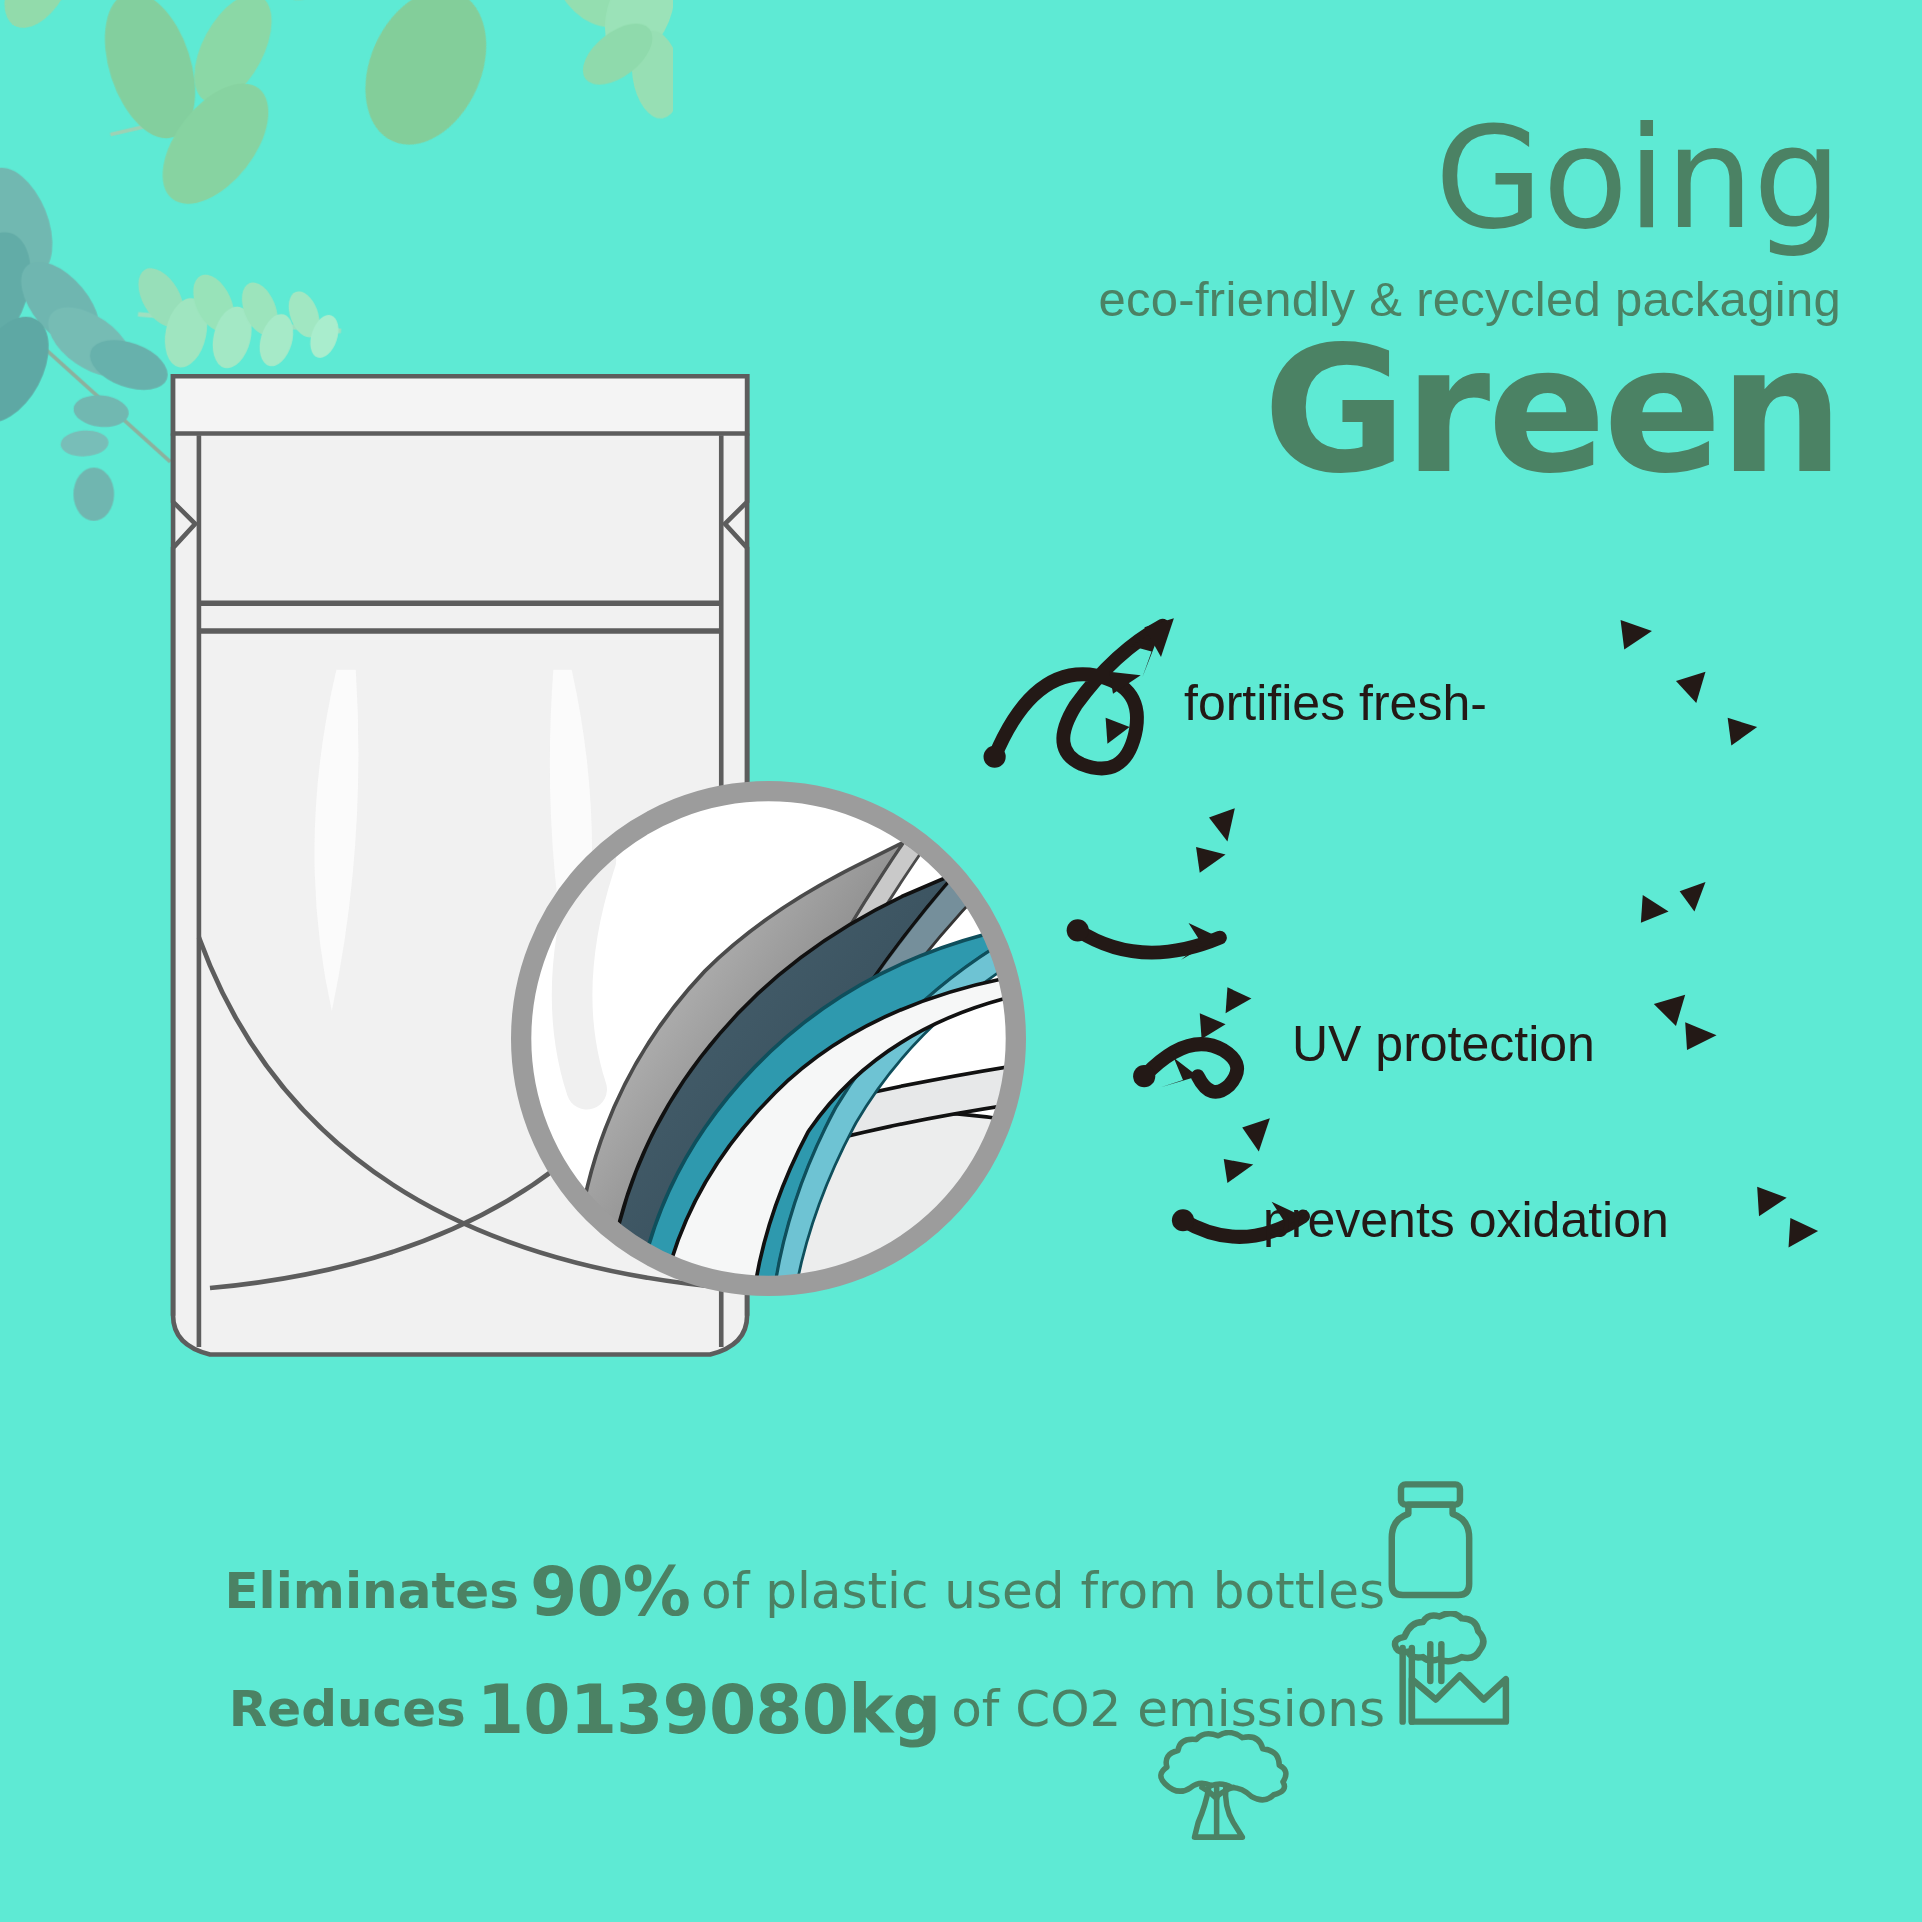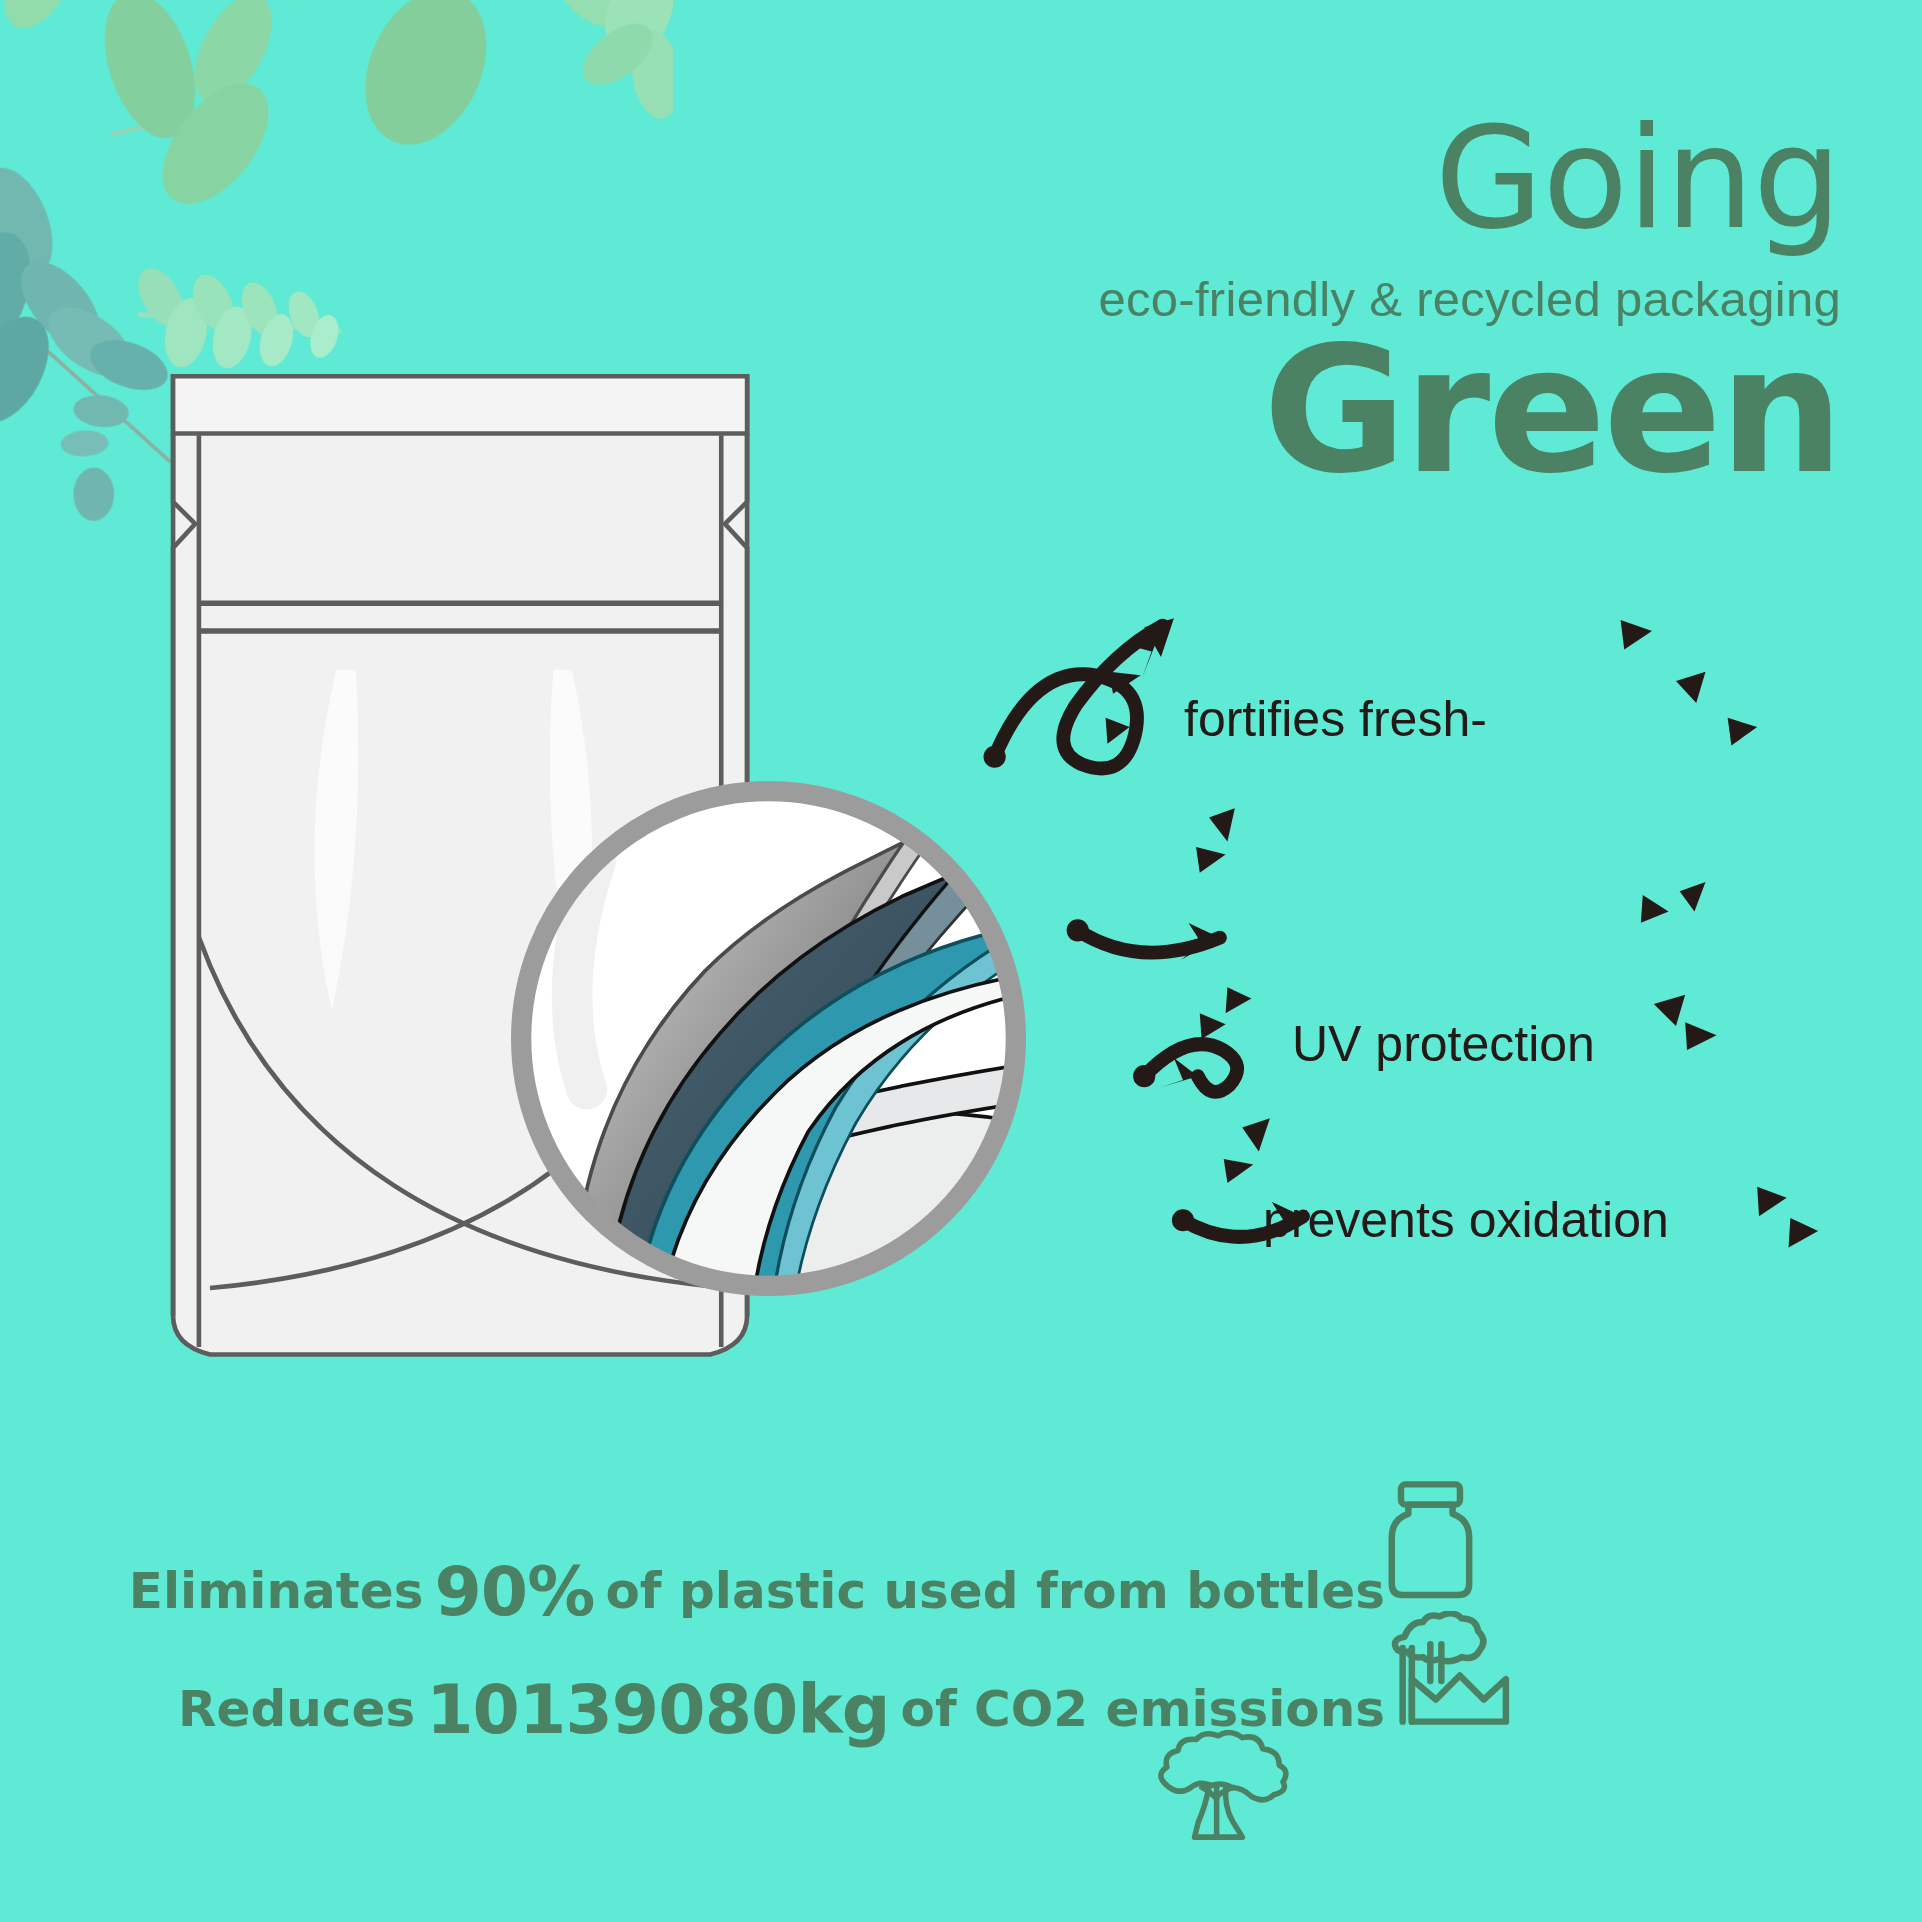--- a/index.html
+++ b/index.html
@@ -68,21 +68,21 @@
   #magnifier { position: absolute; left: 487px; top: 757px; }
 
   
   .feature-label {
     position: absolute;
     font-size: 50px;
     color: #231916;
     white-space: nowrap;
     font-family: "Liberation Sans", sans-serif;
   }
-  #feature-0 { left: 1184px; top: 674px; margin-top: 16px; }
+  #feature-0 { left: 1184px; top: 674px; }
   #feature-1 { left: 1248px; top: 840px; }
   #feature-2 { left: 1292px; top: 1015px; }
   #feature-3 { left: 1263px; top: 1191px; }
 
   #arrows-layer {
     position: absolute;
     left: 978px; top: 609px;
     width: 951px; height: 674px;
     pointer-events: none;
   }
@@ -113,21 +113,21 @@
     font-family: "DejaVu Sans", sans-serif;
   }
   .stat-pre, .stat-post { font-size: 50px; font-weight: 400; }
   .stat-pre { font-weight: 700; }
   .stat-value {
     font-size: 68px;
     font-weight: 700;
     letter-spacing: -0.9px;
     padding: 0 11px;
   }
-  .stat-post { font-weight: 700; }
+  .stat-post { font-weight: 400; }
 
   .stat-icon { position: absolute; }
   #icon-bottle  { left: 1377px; top: 1477px; }
   #icon-factory { left: 1384px; top: 1611px; }
   #icon-tree    { left: 1154px; top: 1730px; }
 </style>
 </head>
 <body>
 
 <div id="canvas">

